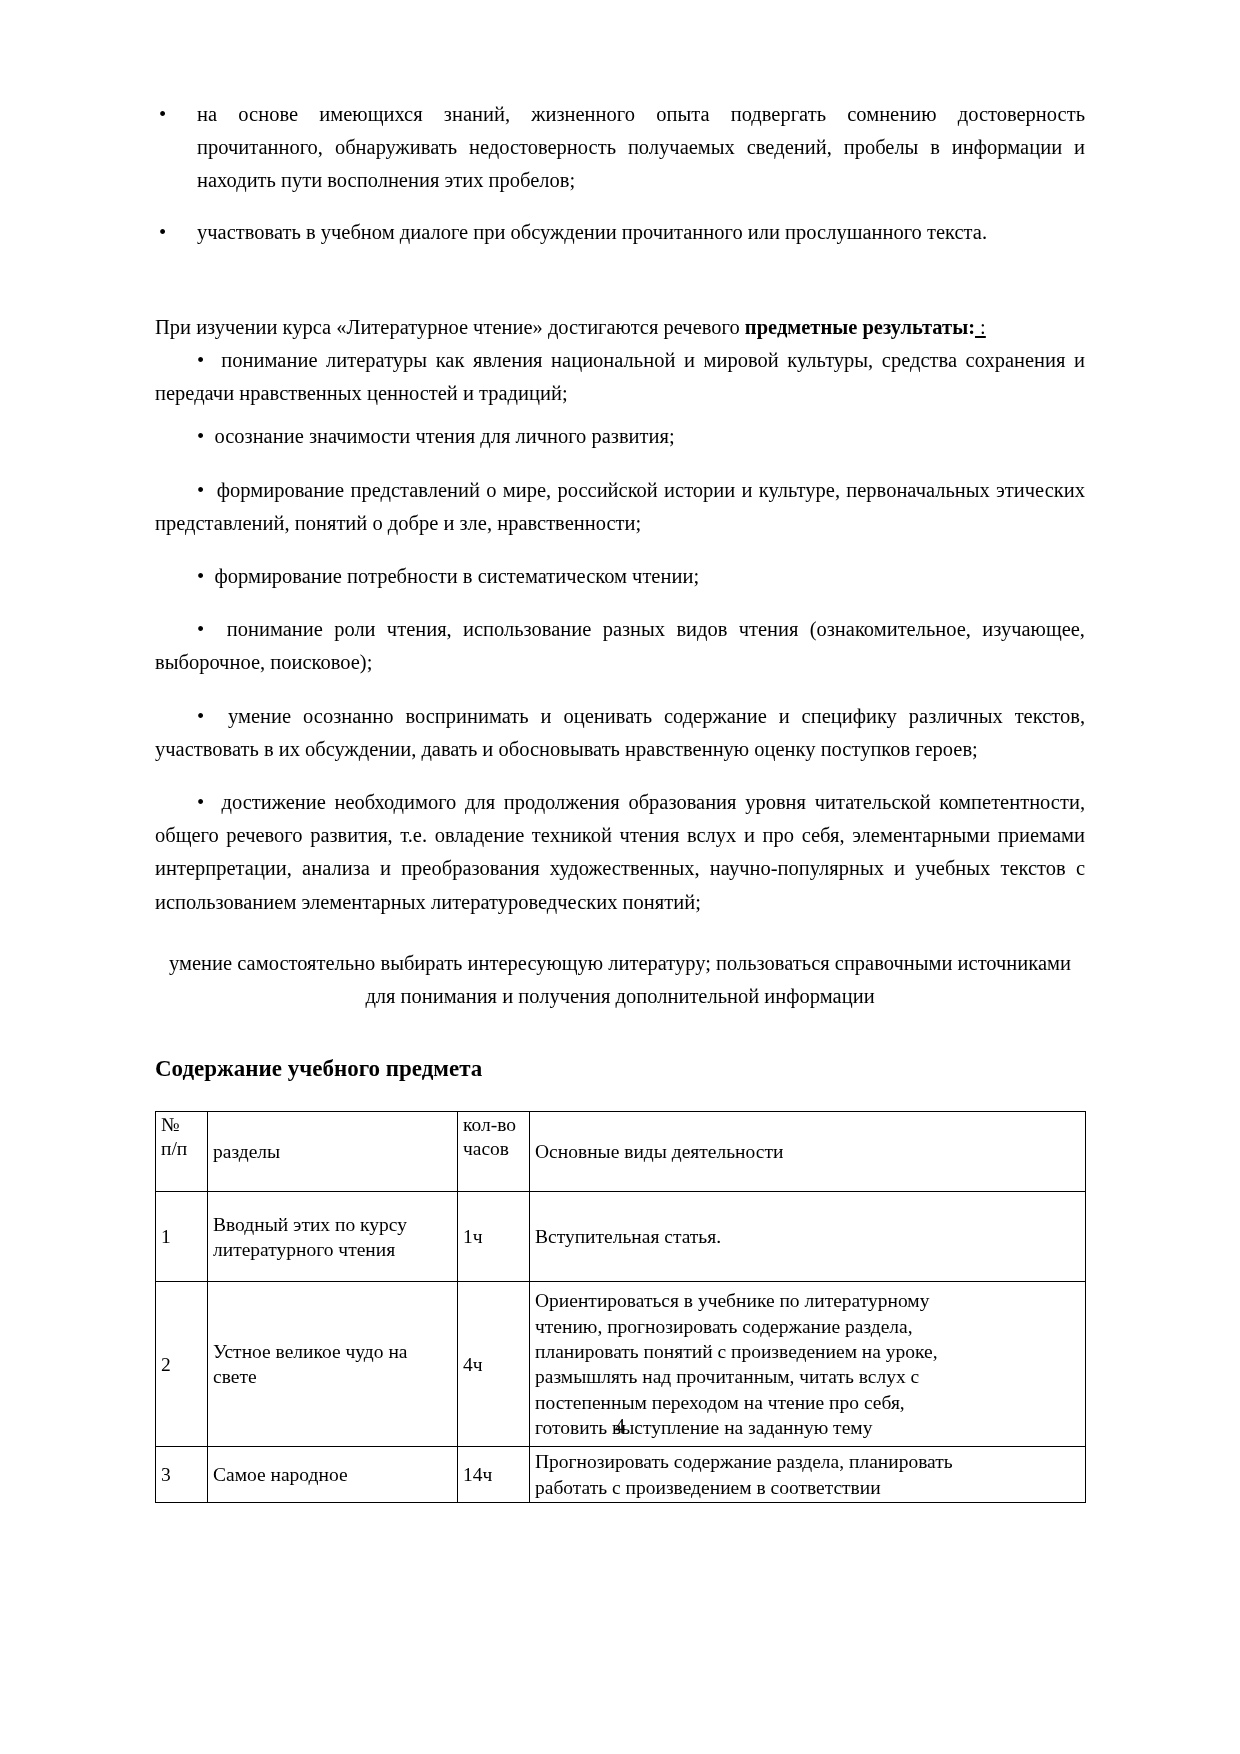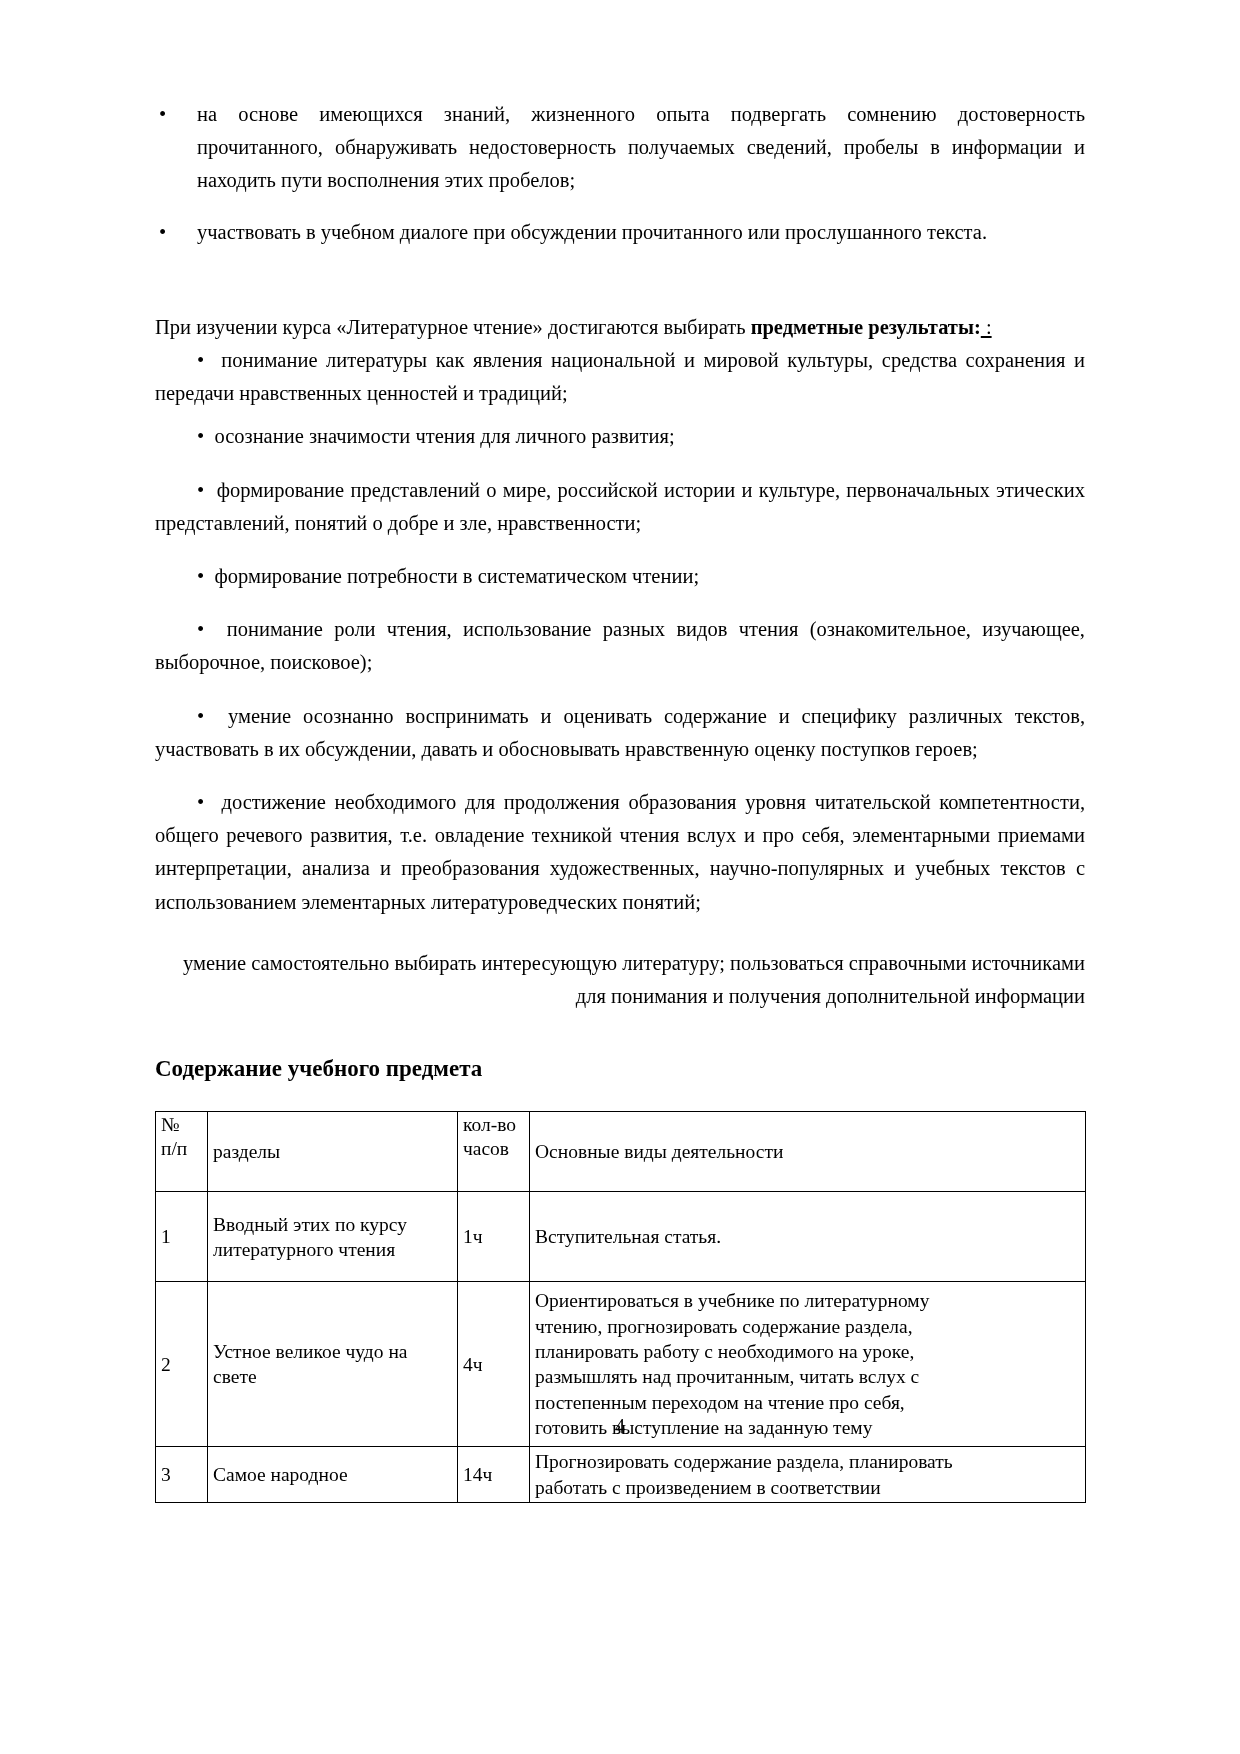--- a/index.html
+++ b/index.html
@@ -79,21 +79,21 @@
     text-justify: inter-word;
     text-indent: 42px;
     margin-bottom: 10px;
   }
   .inline-bullet.spaced { margin-bottom: 20px; }
   .inline-bullet .dot { letter-spacing: 0; }
 
   .plain-para {
     font-size: 20.5px;
     line-height: 1.62;
-    text-align: right;
+    text-align: center;
     margin-bottom: 10px;
   }
 
   
   .section-heading {
     text-align: left;
     font-weight: bold;
     font-size: 23px;
     line-height: 1.4;
     margin: 40px 0 26px 0;
@@ -160,21 +160,21 @@
 
     <div class="gap-sm"></div>
 
     <div class="bullet-row">
       <div class="bullet-mark">•</div>
       <div class="bullet-text">участвовать в учебном диалоге при обсуждении прочитанного или прослушанного текста.</div>
     </div>
 
     <div class="gap-lg"></div>
 
-    <p class="intro-para"><span>При изучении курса «Литературное чтение» достигаются выбирать </span><b>предметные результаты:</b><span class="underl"> :</span></p>
+    <p class="intro-para"><span>При изучении курса «Литературное чтение» достигаются речевого </span><b>предметные результаты:</b><span class="underl"> :</span></p>
 
     <p class="inline-bullet"><span class="dot">•</span>&nbsp;&nbsp;<span>понимание литературы как явления национальной и мировой культуры, средства сохранения и передачи нравственных ценностей и традиций;</span></p>
 
     <p class="inline-bullet spaced"><span class="dot">•</span>&nbsp;&nbsp;<span>осознание значимости чтения для личного развития;</span></p>
 
     <p class="inline-bullet spaced"><span class="dot">•</span>&nbsp;&nbsp;<span>формирование представлений о мире, российской истории и культуре, первоначальных этических представлений, понятий о добре и зле, нравственности;</span></p>
 
     <p class="inline-bullet spaced"><span class="dot">•</span>&nbsp;&nbsp;<span>формирование потребности в систематическом чтении;</span></p>
 
     <p class="inline-bullet spaced"><span class="dot">•</span>&nbsp;&nbsp;<span>понимание роли чтения, использование разных видов чтения (ознакомительное, изучающее, выборочное, поисковое);</span></p>
@@ -222,21 +222,21 @@
         </tr>
 
         <tr class="row-h-2">
           <td class="cell-num">2</td>
           <td class="cell-sect">Устное великое чудо на свете</td>
           <td class="cell-hours">4ч</td>
           <td class="cell-act">
             <span class="act-lines">
               <span>Ориентироваться в учебнике по литературному</span>
               <span>чтению, прогнозировать содержание раздела,</span>
-              <span>планировать работу с необходимого на уроке,</span>
+              <span>планировать понятий с произведением на уроке,</span>
               <span>размышлять над прочитанным, читать вслух с</span>
               <span>постепенным переходом на чтение про себя,</span>
               <span>готовить выступление на заданную тему</span>
             </span>
           </td>
         </tr>
 
         <tr class="row-h-3">
           <td class="cell-num">3</td>
           <td class="cell-sect">Самое народное</td>

